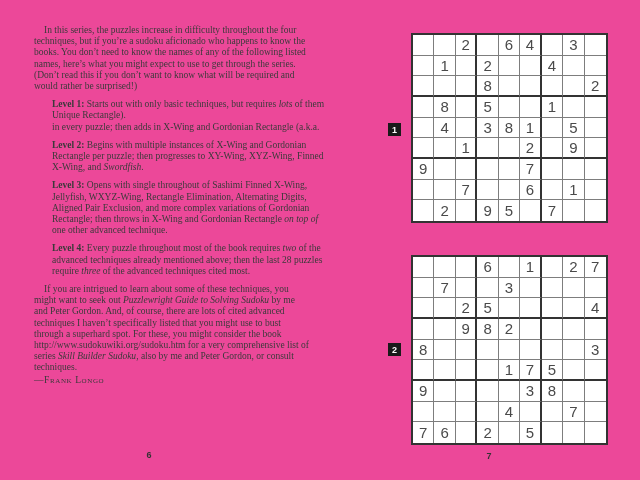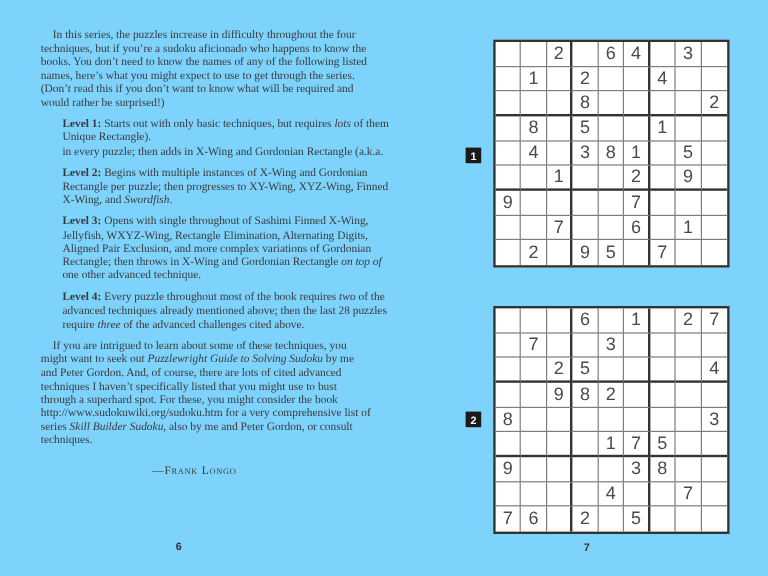--- a/index.html
+++ b/index.html
@@ -1,29 +1,29 @@
 <!DOCTYPE html>
 <html><head>
 <meta charset="utf-8">
 <style>
   html,body{margin:0;padding:0;background:#ffffff;}
-  .spread{position:relative;width:640px;height:480px;background:#7dd3fc;overflow:hidden;
+  .spread{position:relative;width:640px;height:480px;background:#ec4899;overflow:hidden;
           font-family:"Liberation Serif",serif;}
   
   .text-col{position:absolute;left:34px;top:25px;width:288px;
             font-family:"Liberation Serif",serif;font-size:9.5px;line-height:11.2px;
             color:#3a3a3a;}
   .para{margin:0;}
   .para.gap{margin-top:7px;}
   .para.level{margin-left:18px;}
   .line{white-space:nowrap;}
   .line.first{text-indent:10px;}
   .b{font-weight:bold;}
   .i{font-style:italic;}
-  .para.signature{text-align:center;padding-right:32px;margin-top:14px;
+  .para.signature{text-align:left;padding-right:32px;margin-top:1px;
                   font-variant:small-caps;letter-spacing:0.6px;}
   
   .pagenum{position:absolute;font-family:"Liberation Sans",sans-serif;font-weight:bold;
            font-size:9px;color:#333333;width:12px;text-align:center;}
   .pagenum.pleft{left:143px;top:450px;}
   .pagenum.pright{left:483px;top:451px;}
   
   .sudoku{position:absolute;width:197px;height:190px;display:grid;
           grid-template-columns:repeat(9,1fr);grid-template-rows:repeat(9,1fr);
           border:2px solid #333333;background:#ffffff;box-sizing:border-box;}
@@ -69,21 +69,21 @@
       <div class="para level gap">
         <div class="line"><span class="b">Level 3:</span><span> Opens with single throughout of Sashimi Finned X-Wing,</span></div>
         <div class="line"><span>Jellyfish, WXYZ-Wing, Rectangle Elimination, Alternating Digits,</span></div>
         <div class="line"><span>Aligned Pair Exclusion, and more complex variations of Gordonian</span></div>
         <div class="line"><span>Rectangle; then throws in X-Wing and Gordonian Rectangle </span><span class="i">on top of</span></div>
         <div class="line"><span>one other advanced technique.</span></div>
       </div>
       <div class="para level gap">
         <div class="line"><span class="b">Level 4:</span><span> Every puzzle throughout most of the book requires </span><span class="i">two</span><span> of the</span></div>
         <div class="line"><span>advanced techniques already mentioned above; then the last 28 puzzles</span></div>
-        <div class="line"><span>require </span><span class="i">three</span><span> of the advanced challenges cited above.</span></div>
+        <div class="line"><span>require </span><span class="i">three</span><span> of the advanced techniques cited most.</span></div>
       </div>
       <div class="para body gap">
         <div class="line first"><span>If you are intrigued to learn about some of these techniques, you</span></div>
         <div class="line"><span>might want to seek out </span><span class="i">Puzzlewright Guide to Solving Sudoku</span><span> by me</span></div>
         <div class="line"><span>and Peter Gordon. And, of course, there are lots of cited advanced</span></div>
         <div class="line"><span>techniques I haven’t specifically listed that you might use to bust</span></div>
         <div class="line"><span>through a superhard spot. For these, you might consider the book</span></div>
         <div class="line"><span>http://www.sudokuwiki.org/sudoku.htm for a very comprehensive list of</span></div>
         <div class="line"><span>series </span><span class="i">Skill Builder Sudoku</span><span>, also by me and Peter Gordon, or consult</span></div>
         <div class="line"><span>techniques.</span></div>

